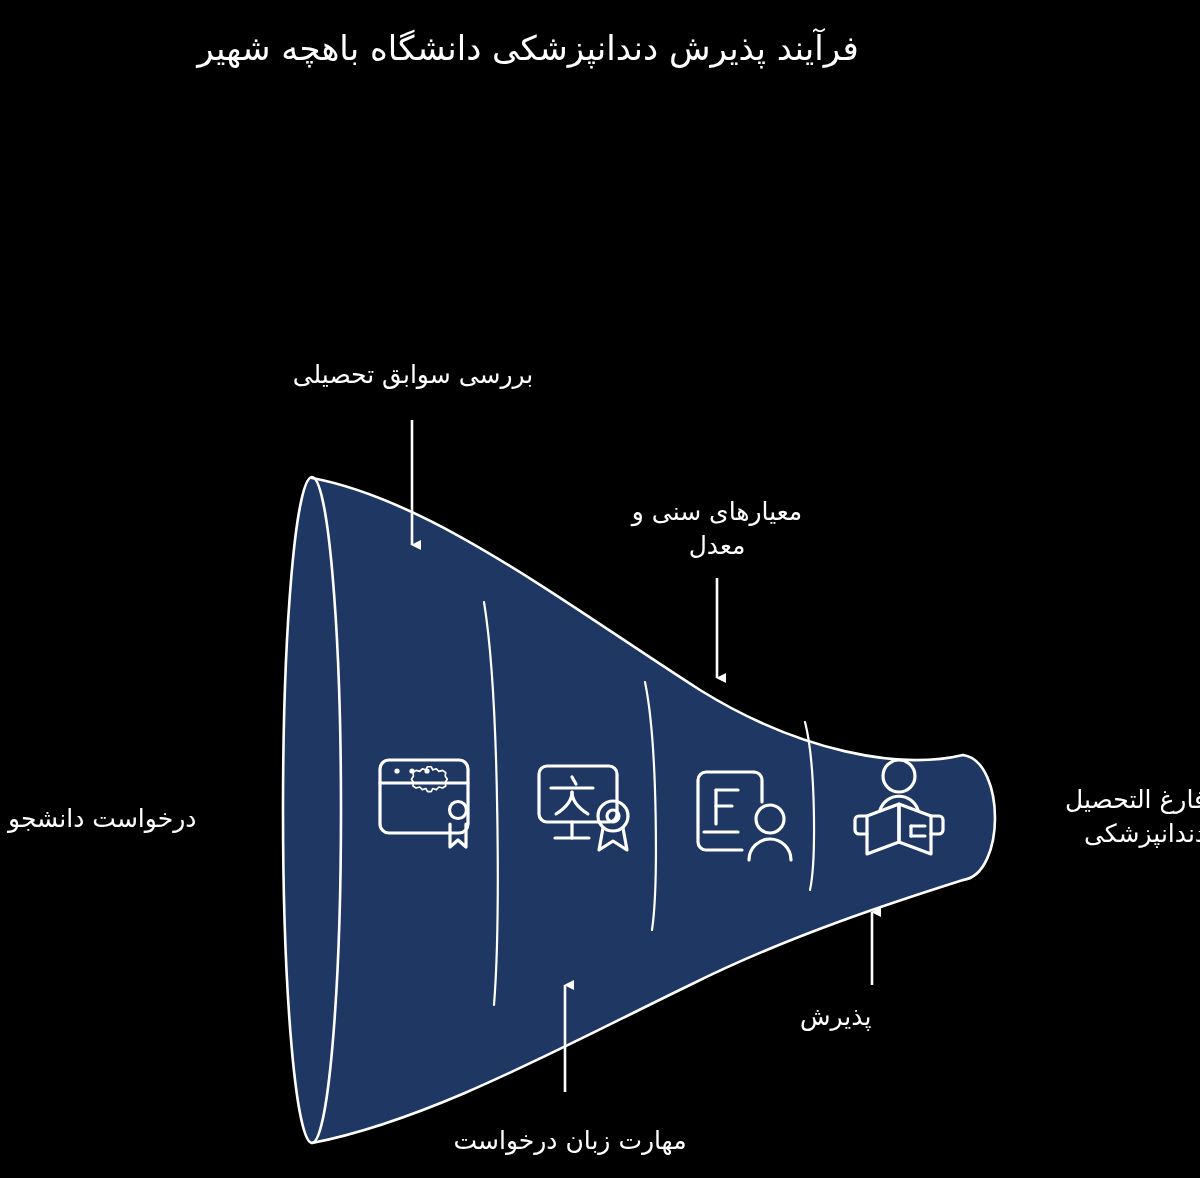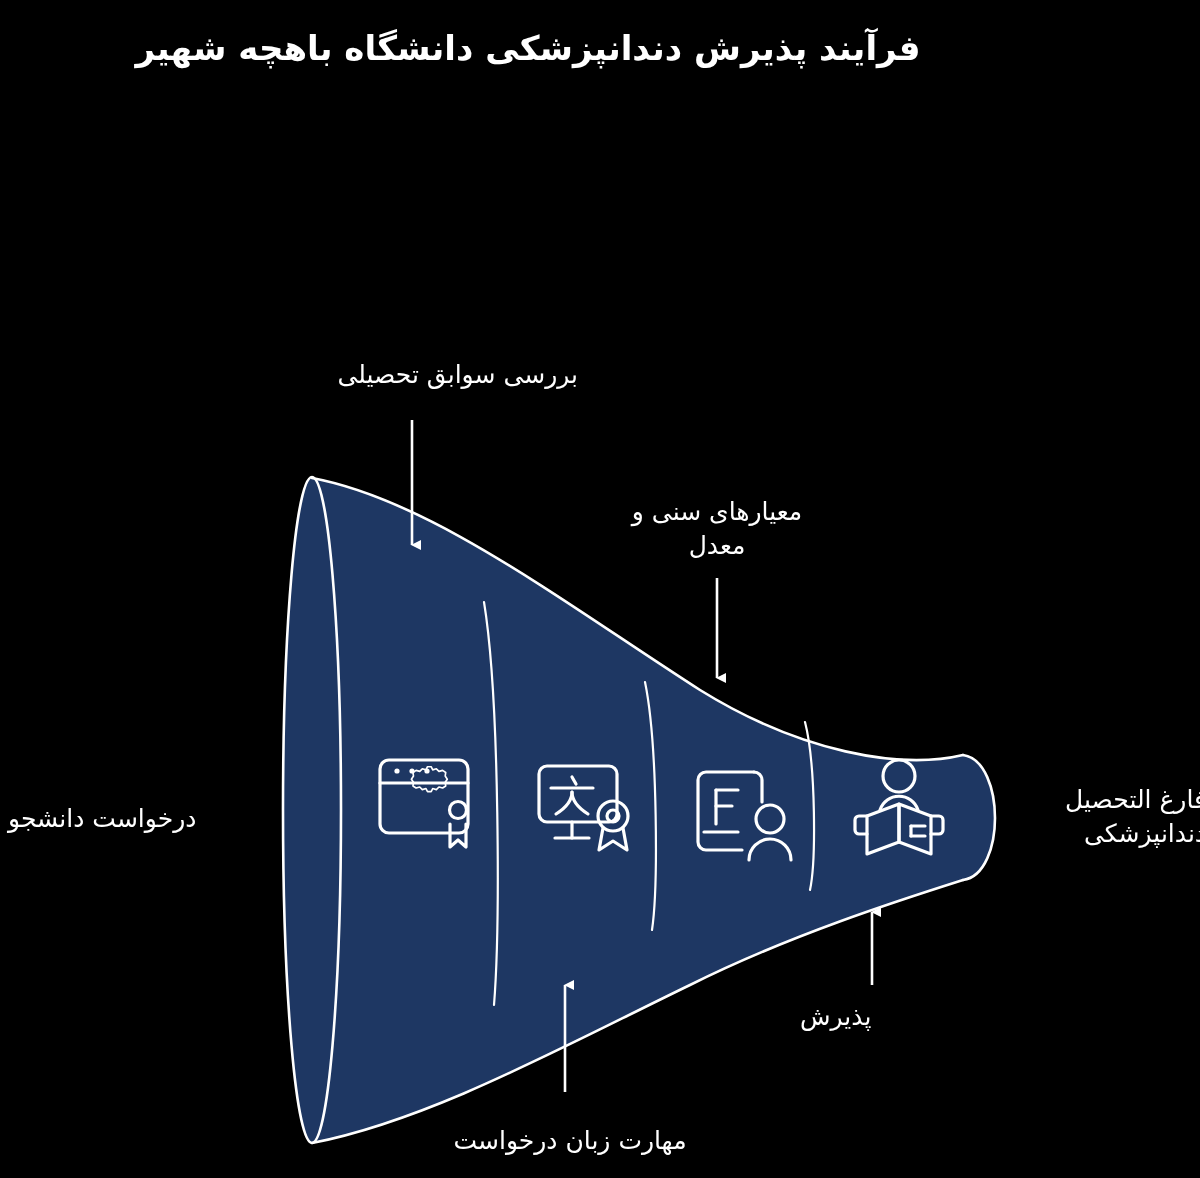--- a/index.html
+++ b/index.html
@@ -16,21 +16,21 @@
     color: #ffffff;
     position: relative;
   }
   #page-title {
     position: absolute;
     top: 26px;
     left: 0;
     width: 1056px;
     text-align: center;
     font-size: 34px;
-    font-weight: bold;
+    font-weight: normal;
     line-height: 1.35;
     color: #ffffff;
     direction: rtl;
     white-space: pre-line;
     letter-spacing: 0;
   }
   #funnel-canvas {
     position: absolute;
     top: 0;
     left: 0;
@@ -42,20 +42,21 @@
     direction: rtl;
     color: #ffffff;
     font-size: 25px;
     line-height: 1.35;
     white-space: pre-line;
   }
   .lbl-academic-records {
     top: 358px;
     left: 248px;
     width: 330px;
+    text-align: center;
   }
   .lbl-age-gpa {
     top: 495px;
     left: 592px;
     width: 250px;
     text-align: center;
   }
   .lbl-student-application {
     top: 802px;
     left: 8px;

